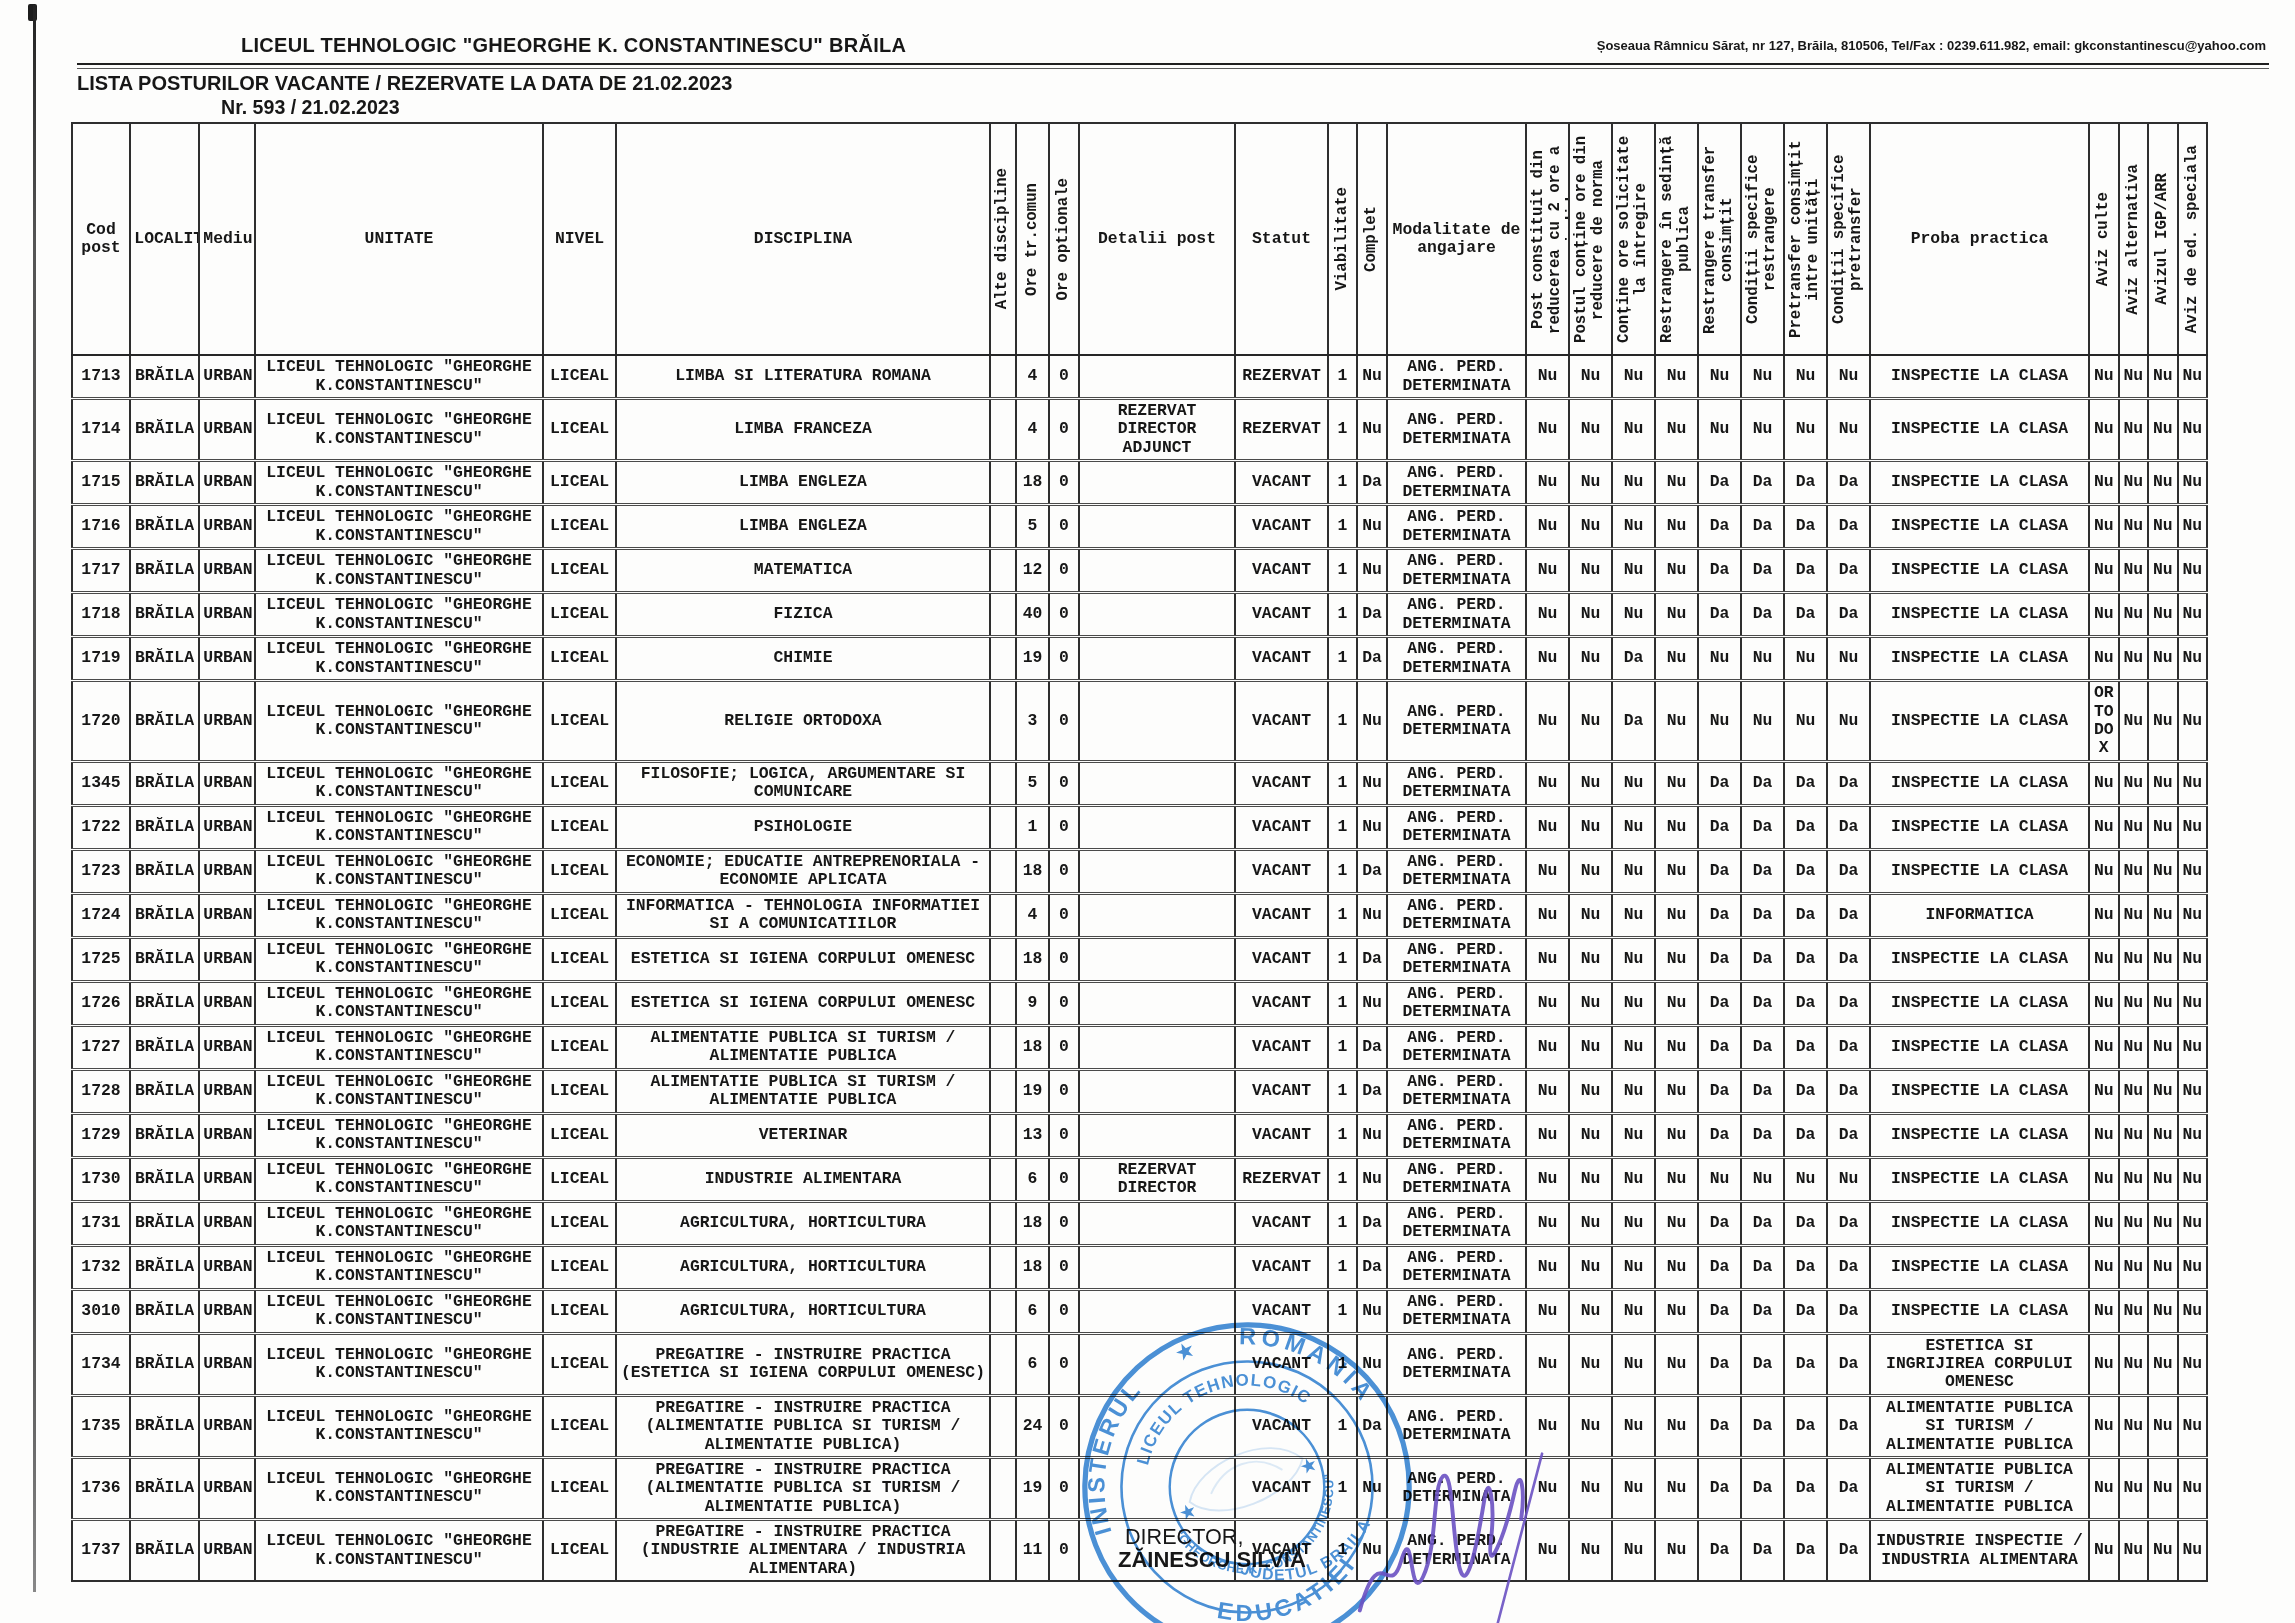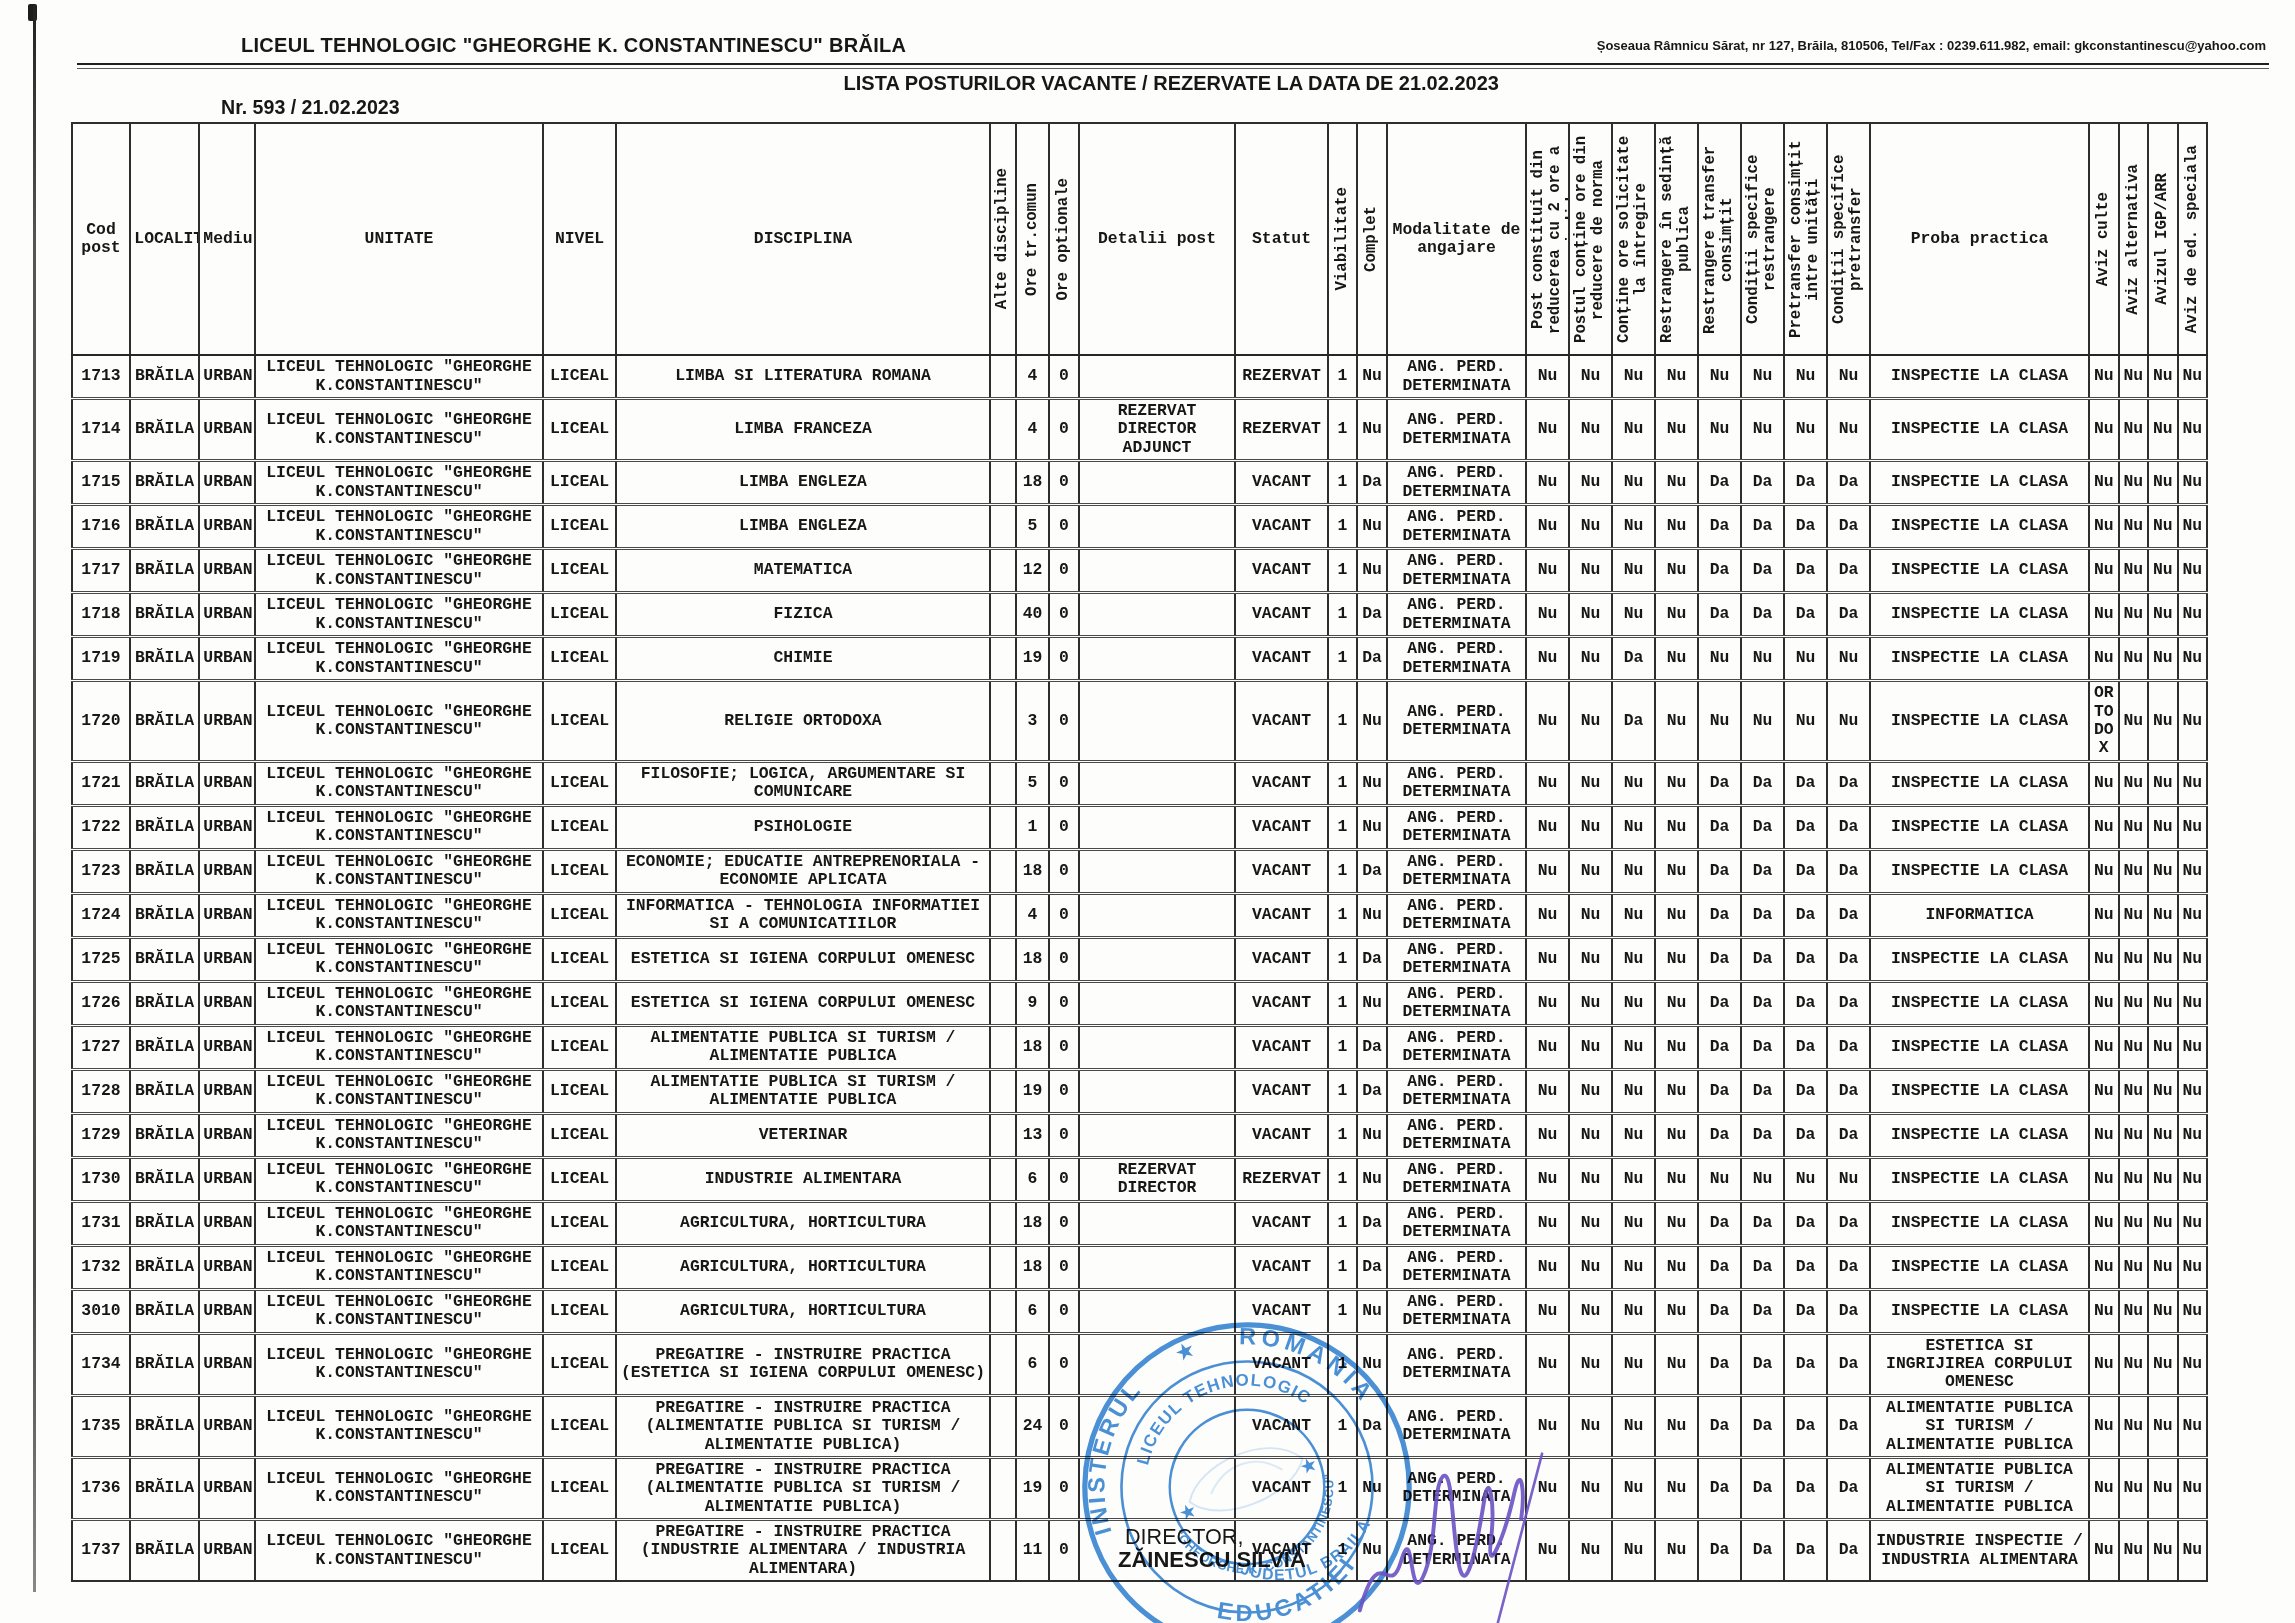--- a/index.html
+++ b/index.html
@@ -7,21 +7,21 @@
     position:relative; width:2295px; height:1623px; background:#fdfdfc;
     font-family:"Liberation Sans", sans-serif; color:#171717; overflow:hidden;
   }
   
   .bind-line{position:absolute;left:33px;top:5.2px;width:2.6px;height:1587px;background:linear-gradient(#222,#555 15%,#4a4a4a 80%,#888);} 
   .bind-dot{position:absolute;left:27.5px;top:3.9px;width:9.2px;height:17px;background:#1d1d1d;border-radius:2px;}
   
   .school{position:absolute;left:241px;top:34px;font-size:20px;font-weight:bold;letter-spacing:0.3px;}
   .address{position:absolute;right:29px;top:38px;font-size:13px;font-weight:bold;}
   .rule{position:absolute;left:77px;right:26px;top:63px;height:3.3px;border-top:2px solid #1f1f1f;border-bottom:1.3px solid #5a5a5a;}
-  .doc-title{position:absolute;left:77px;right:29.5px;top:72px;text-align:center;font-size:20px;font-weight:bold;}
+  .doc-title{position:absolute;left:77px;right:29.5px;top:72px;text-align:left;font-size:20px;font-weight:bold;}
   .doc-number{position:absolute;left:221px;top:96px;font-size:19.6px;font-weight:bold;}
   
   table.main{
     position:absolute;left:71px;top:122px;width:1737px;
     border-collapse:collapse;table-layout:fixed;font-family:Liberation Mono, monospace;
   }
   table.main th, table.main td{
     border:2px solid #2e2e2e;
     font-weight:bold;color:#171717;
     padding:2px 3.3px;
@@ -386,21 +386,21 @@
       <td class="c-num">Nu</td>
       <td class="c-num">Nu</td>
       <td class="c-num">Nu</td>
       <td class="c-proba">INSPECTIE LA CLASA</td>
       <td class="c-num c-aviz">ORTODOX</td>
       <td class="c-num">Nu</td>
       <td class="c-num">Nu</td>
       <td class="c-num">Nu</td>
     </tr>
         <tr>
-      <td class="c-cod">1721</td>
+      <td class="c-cod">1345</td>
       <td class="c-loc">BRĂILA</td>
       <td class="c-med">URBAN</td>
       <td class="c-unit">LICEUL TEHNOLOGIC "GHEORGHE K.CONSTANTINESCU"</td>
       <td class="c-niv">LICEAL</td>
       <td class="c-disc">FILOSOFIE; LOGICA, ARGUMENTARE SI COMUNICARE</td>
       <td class="c-num"></td>
       <td class="c-num">5</td>
       <td class="c-num">0</td>
       <td class="c-det"></td>
       <td class="c-stat">VACANT</td>

